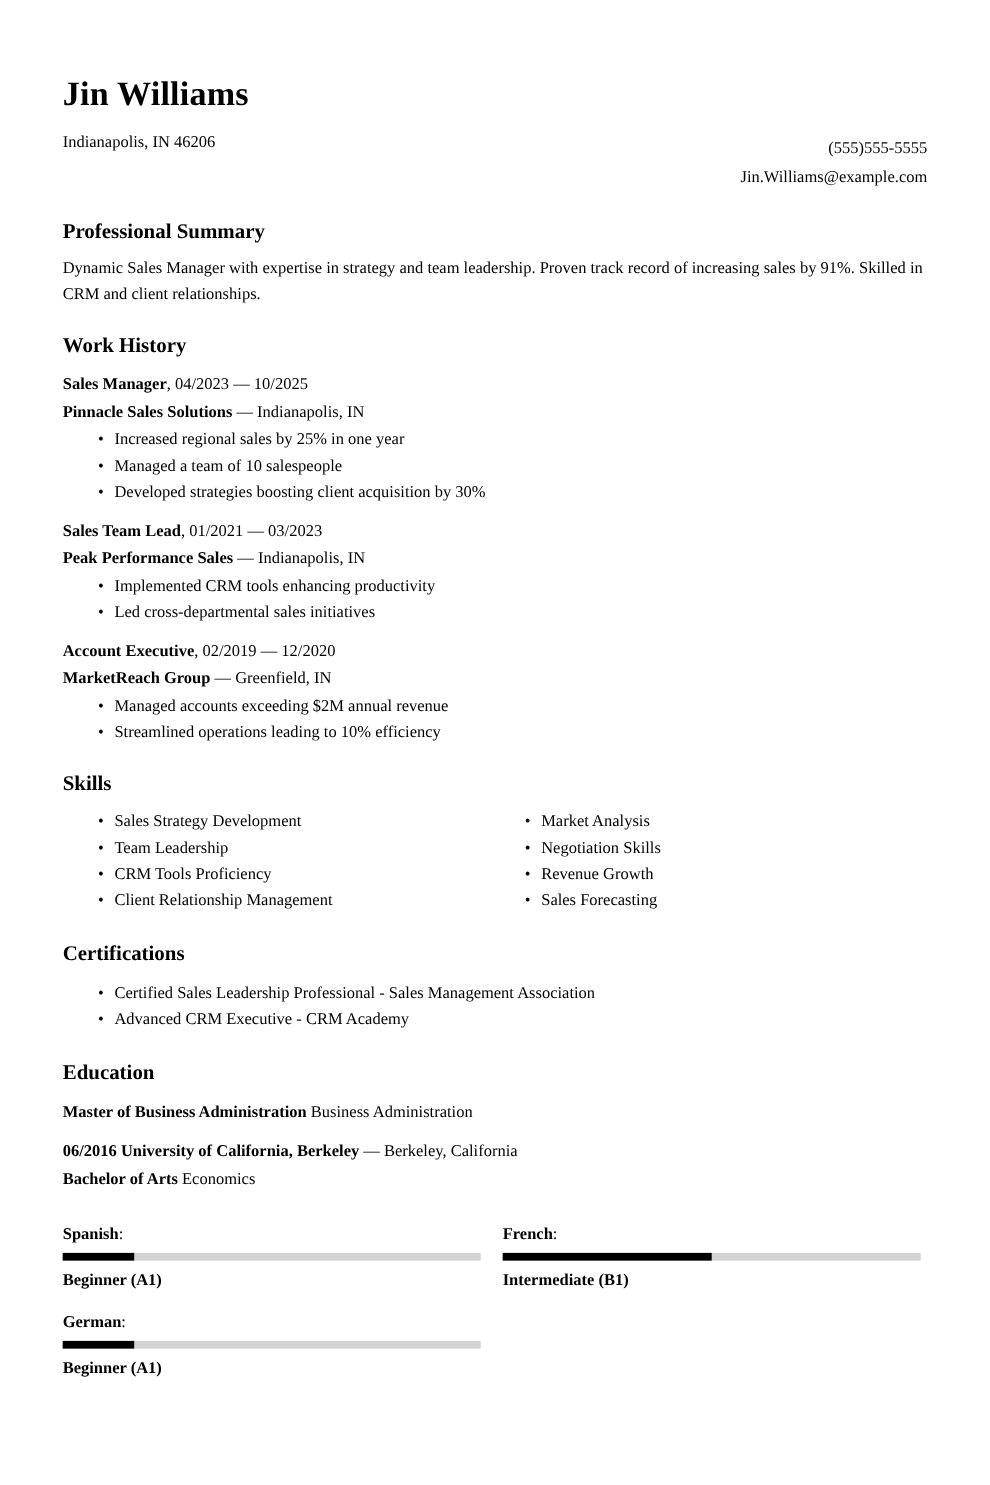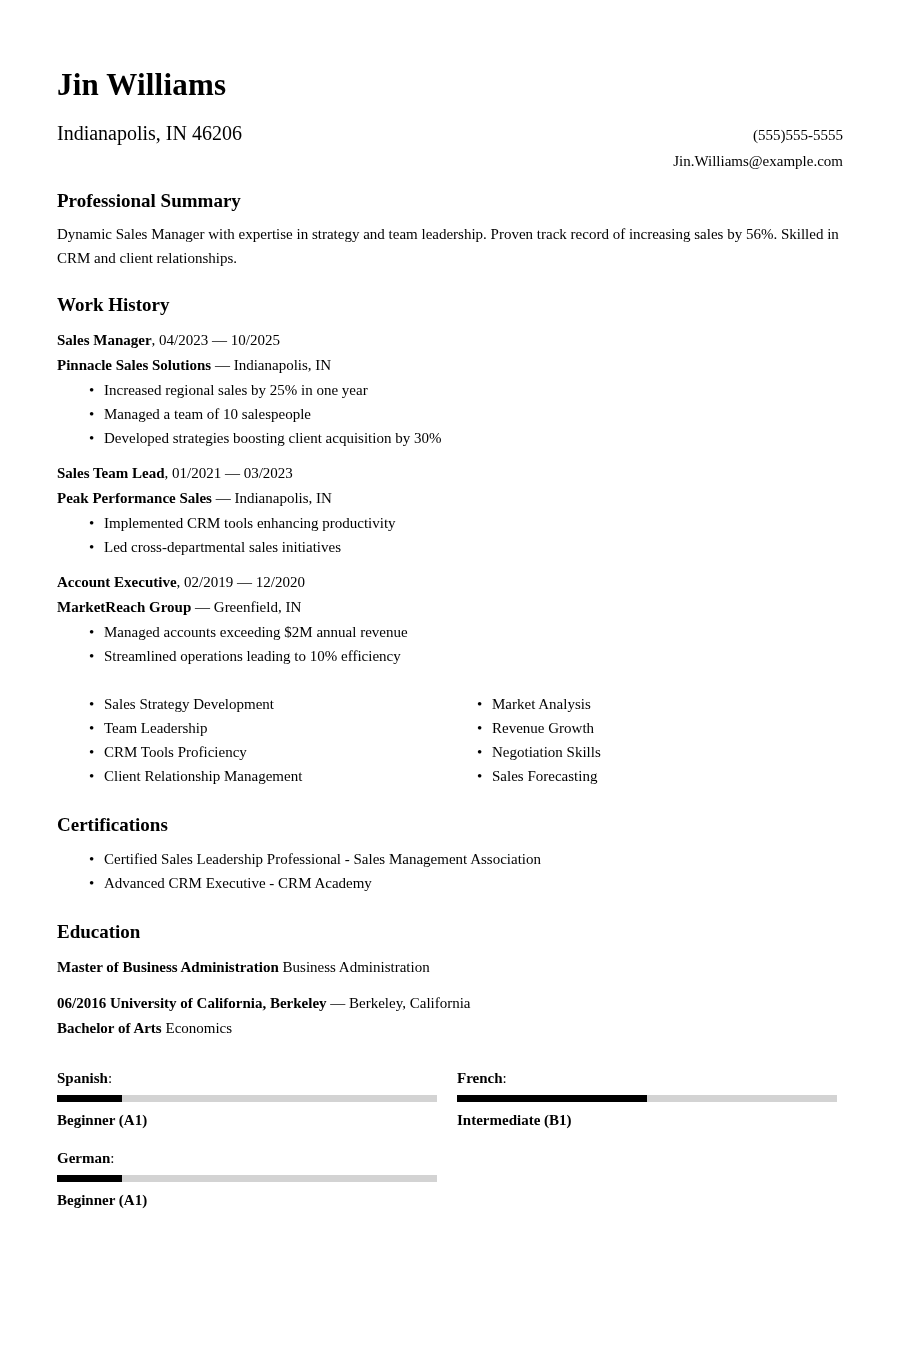--- a/index.html
+++ b/index.html
@@ -10,26 +10,26 @@
     color: #000000;
     font-family: "Liberation Serif", serif;
     font-size: 15px;
     -webkit-font-smoothing: antialiased;
   }
   .page { padding: 68px 57px 0 57px; width: 900px; }
 
   
   .name { font-size: 31px; font-weight: bold; margin: 0; line-height: 1.1; letter-spacing: 0.2px; }
   .contact-row { display: flex; justify-content: space-between; margin-top: 20px; }
-  .contact-left { font-size: 20px; }
+  .contact-left { font-size: 15px; }
   .contact-right { text-align: right; font-size: 15px; line-height: 26px; }
 
   
   .section-heading { font-size: 19px; font-weight: bold; margin: 0; line-height: 1.2; }
-  .summary-section { margin-top: 16px; }
+  .summary-section { margin-top: 26px; }
   .summary-text { margin: 9px 0 0 0; line-height: 24px; width: 100%; }
 
   .work-section { margin-top: 24px; }
   .job { margin-top: 11px; }
   .job-line { line-height: 25px; }
   .bold { font-weight: bold; }
 
   ul.bullets { list-style: none; margin: 0; padding: 0 0 0 47px; }
   ul.bullets li { position: relative; line-height: 24px; }
   ul.bullets li::before {
@@ -80,21 +80,21 @@
   <div class="contact-row">
     <div class="contact-left">Indianapolis, IN 46206</div>
     <div class="contact-right">
       <div>(555)555-5555</div>
       <div>Jin.Williams@example.com</div>
     </div>
   </div>
 
   <div class="summary-section">
     <h2 class="section-heading">Professional Summary</h2>
-    <p class="summary-text">Dynamic Sales Manager with expertise in strategy and team leadership. Proven track record of increasing sales by 56%. Skilled in CRM and client relationships.</p>
+    <p class="summary-text">Dynamic Sales Manager with expertise in strategy and team leadership. Proven track record of increasing sales by 91%. Skilled in CRM and client relationships.</p>
   </div>
 
   <div class="work-section">
     <h2 class="section-heading">Work History</h2>
 
     <div class="job">
       <div class="job-line"><span class="bold">Sales Manager</span><span>, 04/2023 — 10/2025</span></div>
       <div class="job-line"><span class="bold">Pinnacle Sales Solutions</span> <span>— Indianapolis, IN</span></div>
       <ul class="bullets">
         <li>Increased regional sales by 25% in one year</li>
@@ -116,34 +116,35 @@
       <div class="job-line"><span class="bold">Account Executive</span><span>, 02/2019 — 12/2020</span></div>
       <div class="job-line"><span class="bold">MarketReach Group</span> <span>— Greenfield, IN</span></div>
       <ul class="bullets">
         <li>Managed accounts exceeding $2M annual revenue</li>
         <li>Streamlined operations leading to 10% efficiency</li>
       </ul>
     </div>
   </div>
 
   <div class="skills-section">
+    <h2 class="section-heading">Skills</h2>
     <div class="skills-columns">
       <div class="skills-col-left">
         <ul class="bullets">
           <li>Sales Strategy Development</li>
           <li>Team Leadership</li>
           <li>CRM Tools Proficiency</li>
           <li>Client Relationship Management</li>
         </ul>
       </div>
       <div class="skills-col-right">
         <ul class="bullets">
           <li>Market Analysis</li>
+          <li>Negotiation Skills</li>
           <li>Revenue Growth</li>
-          <li>Negotiation Skills</li>
           <li>Sales Forecasting</li>
         </ul>
       </div>
     </div>
   </div>
 
   <div class="certs-section">
     <h2 class="section-heading">Certifications</h2>
     <ul class="bullets">
       <li>Certified Sales Leadership Professional - Sales Management Association</li>

